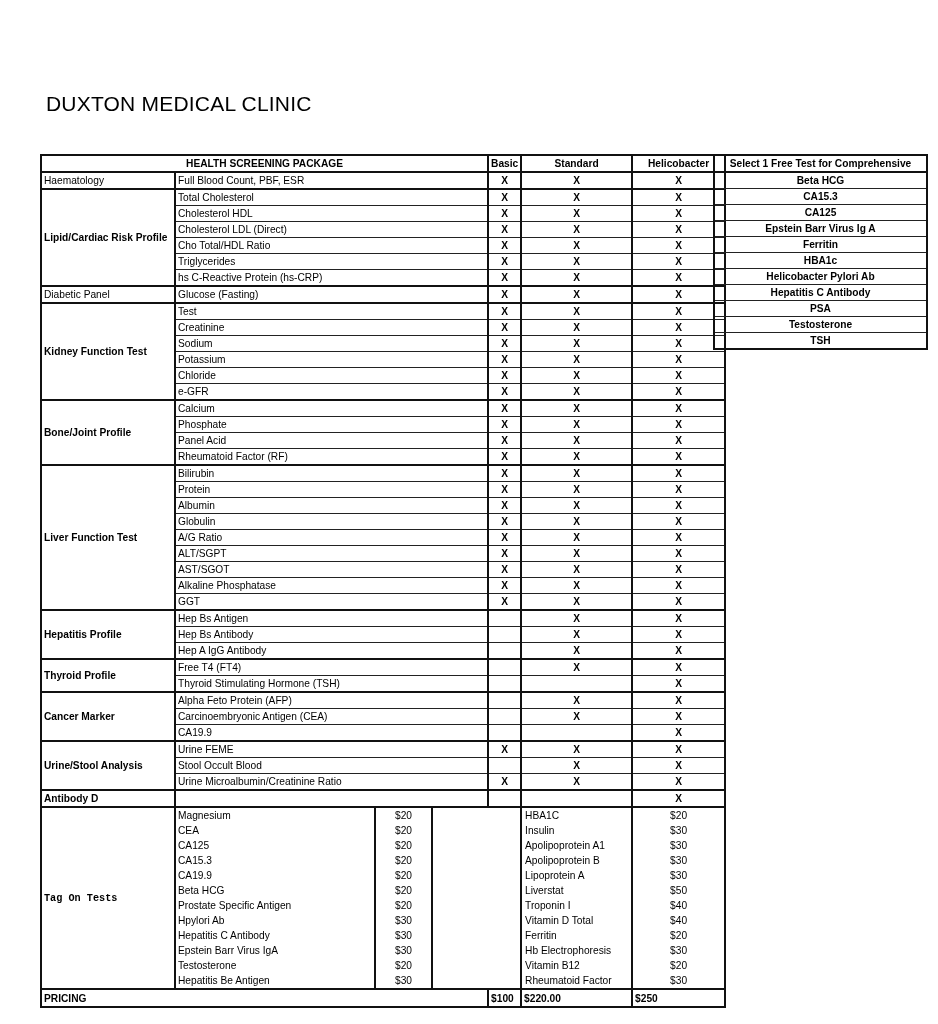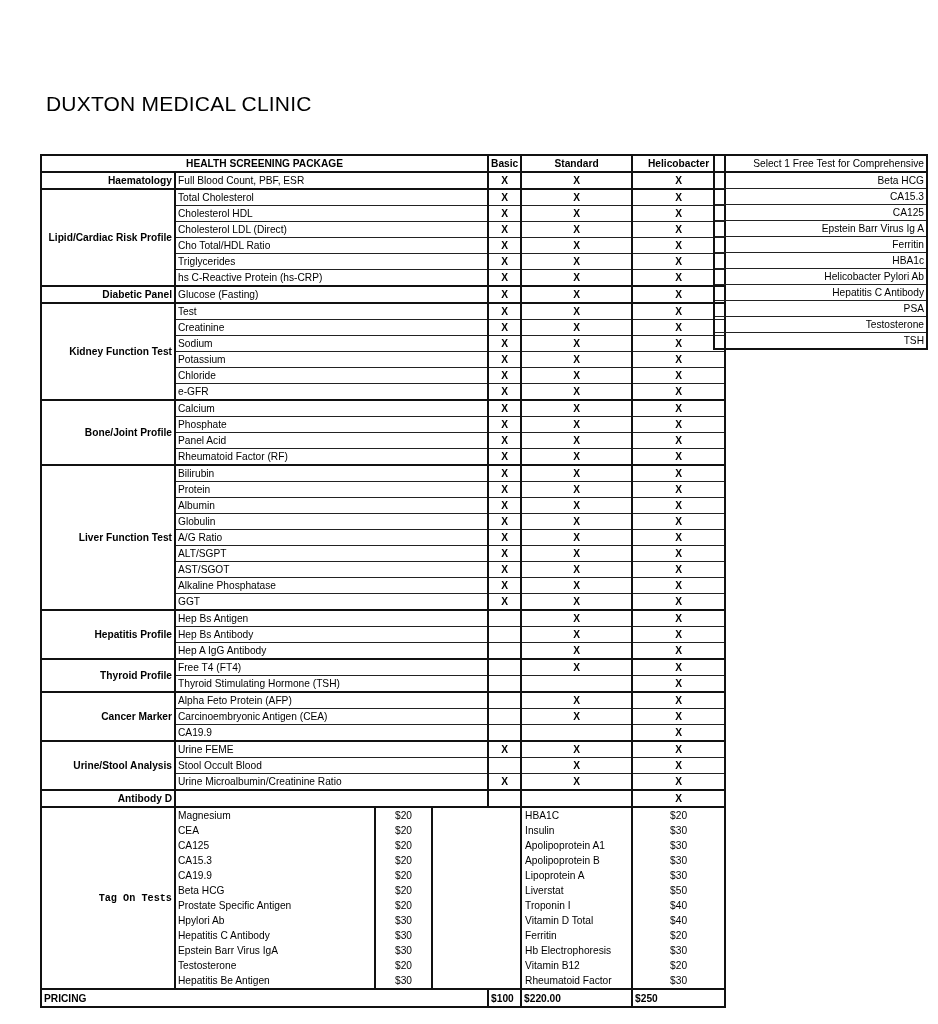--- a/index.html
+++ b/index.html
@@ -2,36 +2,36 @@
 <html><head>
 <meta charset="utf-8">
 <style>
   html, body { margin:0; padding:0; background:#ffffff; }
   body { width:938px; height:1024px; position:relative; font-family:"Liberation Sans", sans-serif; color:#000; overflow:hidden; }
   .title { position:absolute; left:46px; top:92px; font-size:21px; font-weight:normal; letter-spacing:0.2px; }
   table { border-collapse:collapse; position:absolute; table-layout:fixed; font-size:10.2px; }
   td { border:1px solid #222; padding:0 2px; height:15px; line-height:15px; white-space:nowrap; overflow:hidden; }
   #main { left:29px; top:154px; width:684px; border:2px solid #111;margin-left:11px; }
   #main td.hdr { font-weight:bold; text-align:center; border-bottom:2px solid #111; }
-  #main td.cat { font-weight:bold; text-align:right; vertical-align:middle; border-right:2px solid #111; }
-  #main td.catl { font-weight:bold; text-align:right; }
+  #main td.cat { font-weight:bold; text-align:left; vertical-align:middle; border-right:2px solid #111; }
+  #main td.catl { font-weight:normal; text-align:left; }
   #main td.mk { text-align:center; font-weight:bold; }
   #main td.b { border-left:2px solid #111; border-right:2px solid #111; }
   #main td.s { border-right:2px solid #111;border-radius:6px; }
   #main tr.grp td { border-top:2px solid #111; }
   #main td.tag { border:none; border-right:1px solid #222; }
   #main td.tagprice { text-align:center; border:none; border-left:2px solid #111; border-right:2px solid #111; }
   #main td.tagblank { border:none; border-right:2px solid #111; }
   #main td.tagname2 { border:none; border-right:2px solid #111; padding-left:3px; }
   #main td.tagprice2 { border:none; text-align:center; }
   #main tr.tagrow td.cat { border-bottom:none;font-family:Liberation Mono, monospace; }
   #main tr.price td { font-weight:bold; border-top:2px solid #111; height:16px; }
   #main tr.price td.r { }
   #free { left:713px; top:154px; width:215px; border:2px solid #111; }
-  #free td { text-align:right; font-weight:normal; }
+  #free td { text-align:center; font-weight:bold; }
   #free td.hdr { border-bottom:2px solid #111; }
 </style>
 </head>
 <body>
 
 <div class="title">DUXTON MEDICAL CLINIC</div>
 
 <table id="main">
   <colgroup>
     <col style="width:134px">

